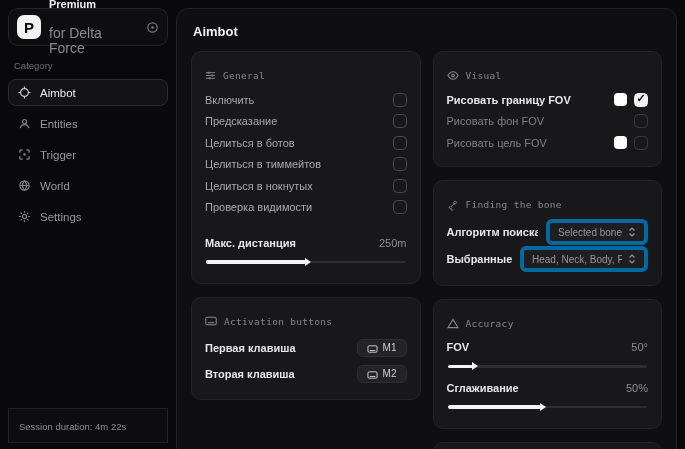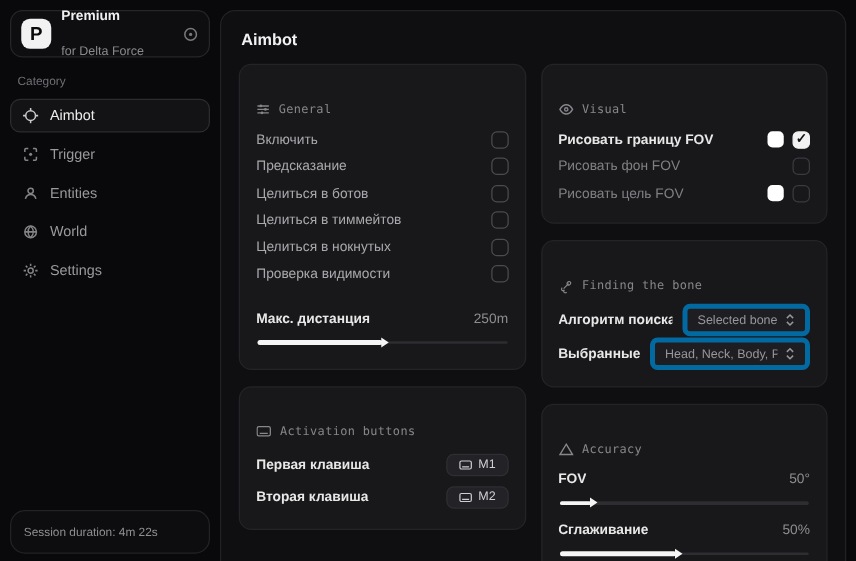--- a/index.html
+++ b/index.html
@@ -18,48 +18,48 @@
     border:1px solid #26262a; border-radius:10px;
     background:#0e0e10; padding:6px 8px; height:38px;
   }
   .brand-logo {
     width:24px; height:24px; border-radius:7px; background:#f2f2f2;
     color:#0a0a0a; font-weight:bold; font-size:15px;
     display:flex; align-items:center; justify-content:center; flex:0 0 auto;
   }
   .brand-text { flex:1; line-height:1.1; overflow:hidden; }
   .brand-title { font-size:11px; font-weight:bold; color:#f0f0f0; }
-  .brand-sub { font-size:10px; color:#8a8a8e;margin-top:16px; }
+  .brand-sub { font-size:14px; color:#8a8a8e;margin-top:16px; }
   .brand-action { color:#7a7a7e; display:flex; }
   .cat-label { font-size:9.5px; color:#6f6f74; margin:14px 6px 8px 6px; }
   .nav-item {
     display:flex; align-items:center; gap:9px;
     height:27px; padding:0 9px; border-radius:8px;
     color:#9a9a9e; font-size:11.5px; margin-bottom:4px;
     border:1px solid transparent; cursor:default;
   }
   .nav-item.active { border-color:#2c2c30; background:#131316; color:#ececec; }
   .nav-item .nicon { display:flex; color:inherit; opacity:.85; }
   .session-box {
     position:absolute; left:8px; right:8px; bottom:6px;
-    border:1px solid #232327; border-radius:12px; background:#0d0d0f;
+    border:1px solid #232327; border-radius:0; background:#0d0d0f;
     padding:12px 10px 10px 10px; font-size:9.5px; color:#8f8f93;
   }
   
   .main {
     position:absolute; left:176px; top:8px; width:501px; height:460px;
     background:#0f0f12; border:1px solid #222226; border-radius:12px;
     padding:13px 14px;
   }
   .main-title { font-size:13px; font-weight:bold; color:#f2f2f2; margin:2px 0 12px 2px; }
   .cols { display:flex; gap:12px; }
   .col { flex:1; display:flex; flex-direction:column; gap:13px; min-width:0; }
   .card {
     background:#18181b; border:1px solid #242428; border-radius:10px;
-    padding:28px 13px 12px 13px;
+    padding:16px 13px 12px 13px;
   }
   .card-head {
     display:flex; align-items:center; gap:7px;
     font-family:"DejaVu Sans Mono", monospace;
     font-size:9.5px; color:#87878b; letter-spacing:.3px; margin:2px 0 8px 0;
   }
   .card-head .hicon { display:flex; color:#87878b; }
   .row {
     display:flex; align-items:center; justify-content:space-between;
     min-height:21.5px; gap:8px;
@@ -92,21 +92,21 @@
     position:absolute; left:0; top:3.5px; height:3.5px;
     background:#f5f5f5; border-radius:2px;
   }
   .slider .thumb {
     position:absolute; top:1px; width:0; height:0; margin-left:-1px;
     border-left:6px solid #f5f5f5;
     border-top:4.5px solid transparent; border-bottom:4.5px solid transparent;
   }
   
   .key-btn {
-    display:inline-flex; align-items:center; gap:5px;
+    display:inline-flex; align-items:flex-end; gap:5px;
     background:#232327; border:1px solid #2e2e33; border-radius:6px;
     padding:2.5px 9px; font-size:10px; color:#cfcfd3; cursor:pointer;
   }
   .select-btn {
     display:inline-flex; align-items:center; gap:6px;
     background:#1e1e22; border:4px solid #0369a1; border-radius:6px;
     padding:3.5px 8px; font-size:10px; color:#97979b;
     max-width:128px; cursor:pointer;
   }
   .select-btn .sel-text { white-space:nowrap; overflow:hidden; }
@@ -137,34 +137,34 @@
       <svg class="icon-svg" width="13" height="13" viewBox="0 0 14 14" fill="none" stroke="currentColor" stroke-width="1.3">
         <circle cx="7" cy="7" r="4.2"></circle>
           <path d="M7 0.5v2.5M7 11v2.5M0.5 7h2.5M11 7h2.5"></path>
       </svg>
     </span>
     <span>Aimbot</span>
   </div>
   <div class="nav-item">
     <span class="nicon">
       <svg class="icon-svg" width="13" height="13" viewBox="0 0 14 14" fill="none" stroke="currentColor" stroke-width="1.3">
+        <circle cx="7" cy="5" r="2.3"></circle>
+          <path d="M2.5 12c.6-2.6 2.3-3.8 4.5-3.8S11 9.4 11.5 12"></path>
+      </svg>
+    </span>
+    <span>Entities</span>
+  </div>
+  <div class="nav-item">
+    <span class="nicon">
+      <svg class="icon-svg" width="13" height="13" viewBox="0 0 14 14" fill="none" stroke="currentColor" stroke-width="1.3">
         <path d="M2 5V3a1 1 0 0 1 1-1h2M9 2h2a1 1 0 0 1 1 1v2M12 9v2a1 1 0 0 1-1 1H9M5 12H3a1 1 0 0 1-1-1V9"></path>
           <circle cx="7" cy="7" r="1.3" fill="currentColor" stroke="none"></circle>
       </svg>
     </span>
     <span>Trigger</span>
-  </div>
-  <div class="nav-item">
-    <span class="nicon">
-      <svg class="icon-svg" width="13" height="13" viewBox="0 0 14 14" fill="none" stroke="currentColor" stroke-width="1.3">
-        <circle cx="7" cy="5" r="2.3"></circle>
-          <path d="M2.5 12c.6-2.6 2.3-3.8 4.5-3.8S11 9.4 11.5 12"></path>
-      </svg>
-    </span>
-    <span>Entities</span>
   </div>
   <div class="nav-item">
     <span class="nicon">
       <svg class="icon-svg" width="13" height="13" viewBox="0 0 14 14" fill="none" stroke="currentColor" stroke-width="1.3">
         <circle cx="7" cy="7" r="5"></circle>
           <path d="M2 7h10M7 2c-3 3-3 7 0 10M7 2c3 3 3 7 0 10"></path>
       </svg>
     </span>
     <span>World</span>
   </div>

